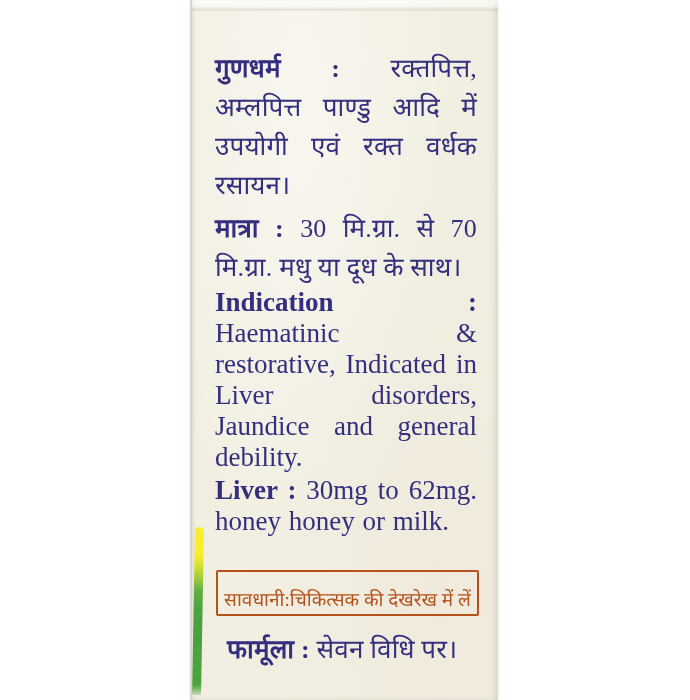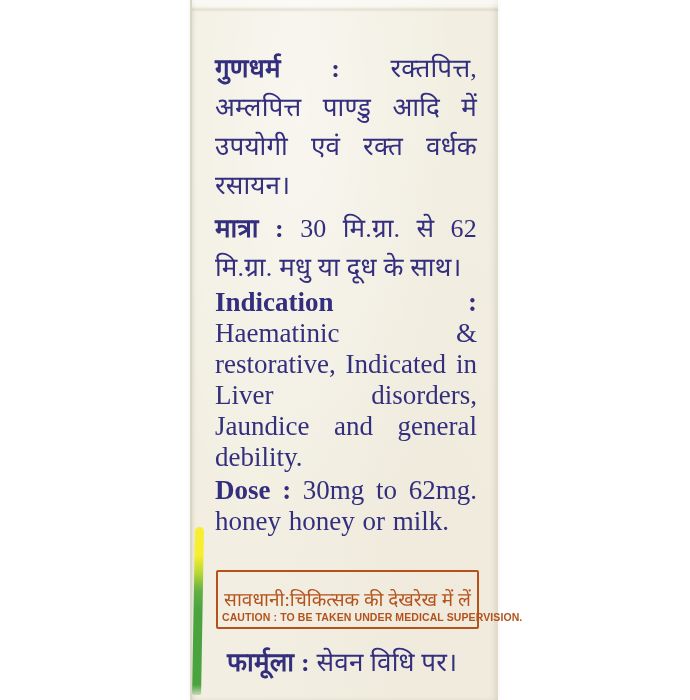--- a/index.html
+++ b/index.html
@@ -123,28 +123,27 @@
 
 <div class="stage">
   <div class="carton">
     <div class="crease"></div>
     <div class="stripe"></div>
 
     <div class="content">
 
       <p class="hi just"><strong>गुणधर्म :</strong> <span>रक्तपित्त, अम्लपित्त पाण्डु आदि में उपयोगी एवं रक्त वर्धक रसायन।</span></p>
 
-      <p class="hi just matra"><strong>मात्रा :</strong> <span>30 मि.ग्रा. से 62 मि.ग्रा. मधु या दूध के साथ।</span></p>
+      <p class="hi just matra"><strong>मात्रा :</strong> <span>30 मि.ग्रा. से 70 मि.ग्रा. मधु या दूध के साथ।</span></p>
 
       <p class="en just indication"><strong>Indication :</strong> <span>Haematinic &amp; restorative, Indicated in Liver disorders, Jaundice and general debility.</span></p>
 
-      <p class="en just dose"><strong>Dose :</strong> <span>30mg to 62mg. honey honey or milk.</span></p>
+      <p class="en just dose"><strong>Liver :</strong> <span>30mg to 62mg. honey honey or milk.</span></p>
 
       <div class="caution-box">
         <div class="caution-hi">सावधानी:चिकित्सक की देखरेख में लें</div>
-        <div class="caution-en">CAUTION : TO BE TAKEN UNDER MEDICAL SUPERVISION.</div>
       </div>
 
       <p class="hi formula"><strong>फार्मूला :</strong> <span>सेवन विधि पर।</span></p>
 
     </div>
   </div>
 </div>
 
 </body></html>

